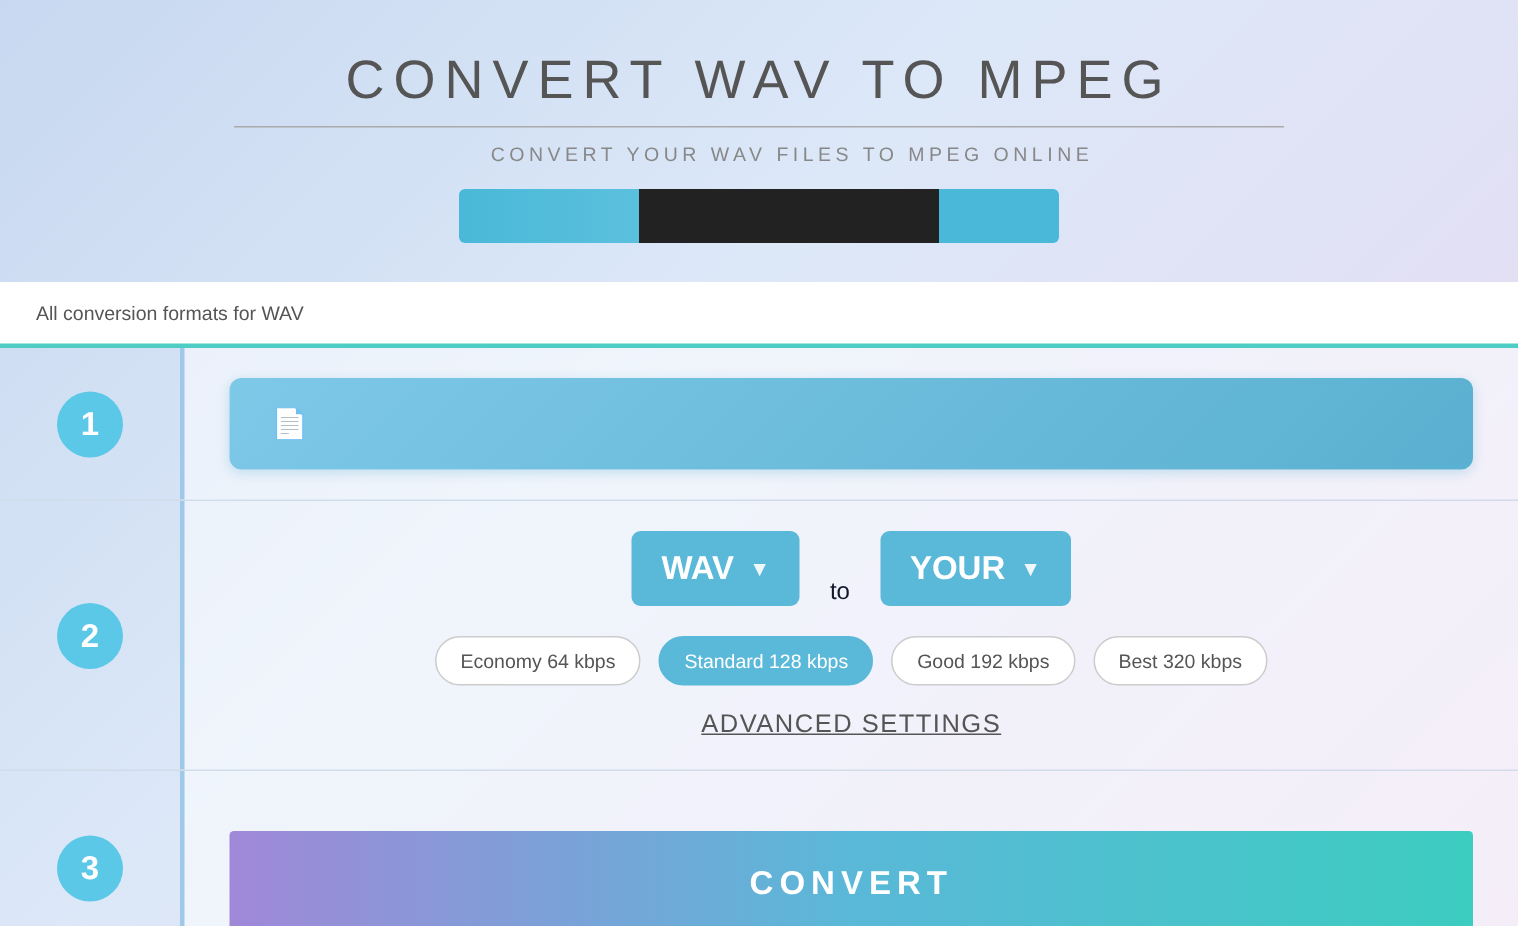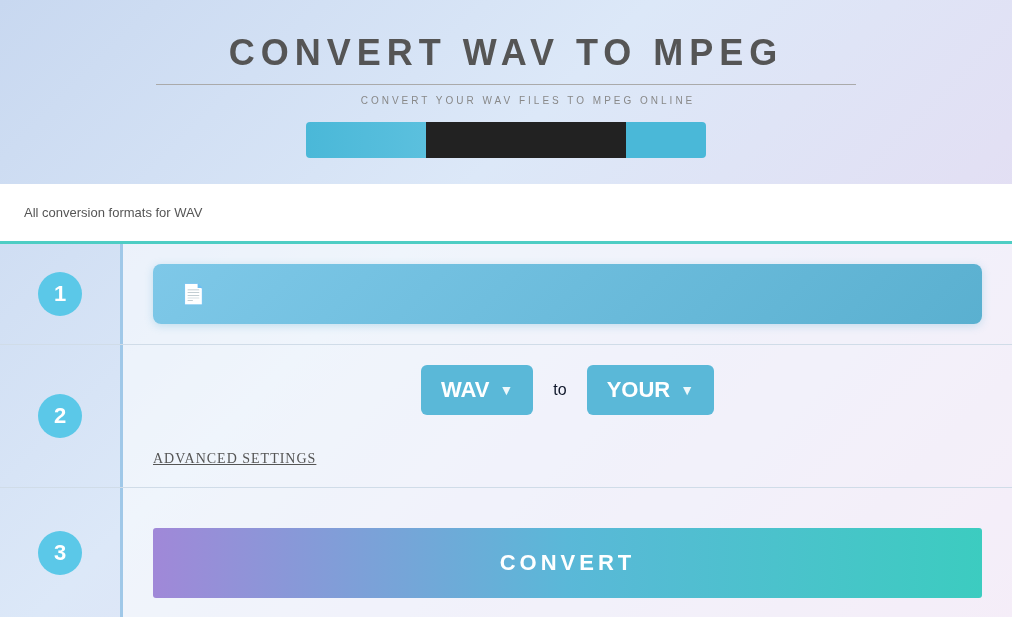--- a/index.html
+++ b/index.html
@@ -12,35 +12,35 @@
       overflow: hidden;
     }
 
     .header {
       text-align: center;
       padding: 32px 0 16px 0;
     }
 
     .main-title {
       font-size: 36px;
-      font-weight: 700;
+      font-weight: 400;
       letter-spacing: 6px;
       color: #555;
       text-transform: uppercase;
     }
 
     .divider {
       width: 700px;
       height: 1px;
       background: #aaa;
       margin: 10px auto;
     }
 
     .subtitle {
-      font-size: 10px;
+      font-size: 13px;
       letter-spacing: 3px;
       color: #888;
       text-transform: uppercase;
       margin-bottom: 16px;
       margin-left: 44px;
     }
 
     .upload-bar-placeholder {
       width: 400px;
       height: 36px;
@@ -49,21 +49,21 @@
       border-radius: 4px;
     }
 
     .format-bar {
       display: flex;
       justify-content: space-between;
       align-items: center;
       background: white;
       border-bottom: 3px solid #4ecdc4;
       padding: 0 24px;
-      height: 60px;
+      height: 44px;
       font-size: 13px;
       color: #555;
     }
 
     .format-bar-left {
       color: #555;
     }
 
     .format-bar-right {
       color: #555;
@@ -129,21 +129,21 @@
       box-shadow: 0 2px 8px rgba(90,176,208,0.3);
     }
 
     .file-icon {
       font-size: 20px;
     }
 
     
     .conversion-row {
       display: flex;
-      align-items: center;
+      align-items: flex-end;
       gap: 20px;
       justify-content: center;
       margin-bottom: 20px;
     }
 
     .format-dropdown {
       display: flex;
       align-items: center;
       background: #5ab8d8;
       color: white;
@@ -187,29 +187,28 @@
     }
 
     .quality-btn.active {
       background: #5ab8d8;
       color: white;
       border-color: #5ab8d8;
     }
 
     .advanced-link {
       display: block;
-      text-align: left;
+      text-align: center;
       margin-top: 16px;
       color: #555;
-      font-size: 14px;
+      font-size: 17px;
       text-decoration: underline;
       letter-spacing: 1px;
       text-transform: uppercase;
       cursor: pointer;
-      font-family: Liberation Serif, serif;
     }
 
     
     .convert-btn {
       width: 100%;
       padding: 22px;
       background: linear-gradient(90deg, #a088d8 0%, #5ab8d8 50%, #3cccc0 100%);
       color: white;
       border: none;
       border-radius: 3px;
@@ -257,20 +256,26 @@
         <button class="format-dropdown">
           <span>WAV</span>
           <span class="chevron">▼</span>
         </button>
         <span class="to-text">to</span>
         <button class="format-dropdown">
           <span>YOUR</span>
           <span class="chevron">▼</span>
         </button>
       </div>
+      <div class="quality-options">
+        <button class="quality-btn">Economy 64 kbps</button>
+        <button class="quality-btn active">Standard 128 kbps</button>
+        <button class="quality-btn">Good 192 kbps</button>
+        <button class="quality-btn">Best 320 kbps</button>
+      </div>
       <a class="advanced-link">ADVANCED SETTINGS</a>
     </div>
   </div>
 
   <div class="step-row">
     <div class="step-number-col">
       <div class="step-circle">3</div>
     </div>
     <div class="step-content">
       <button class="convert-btn">CONVERT</button>

